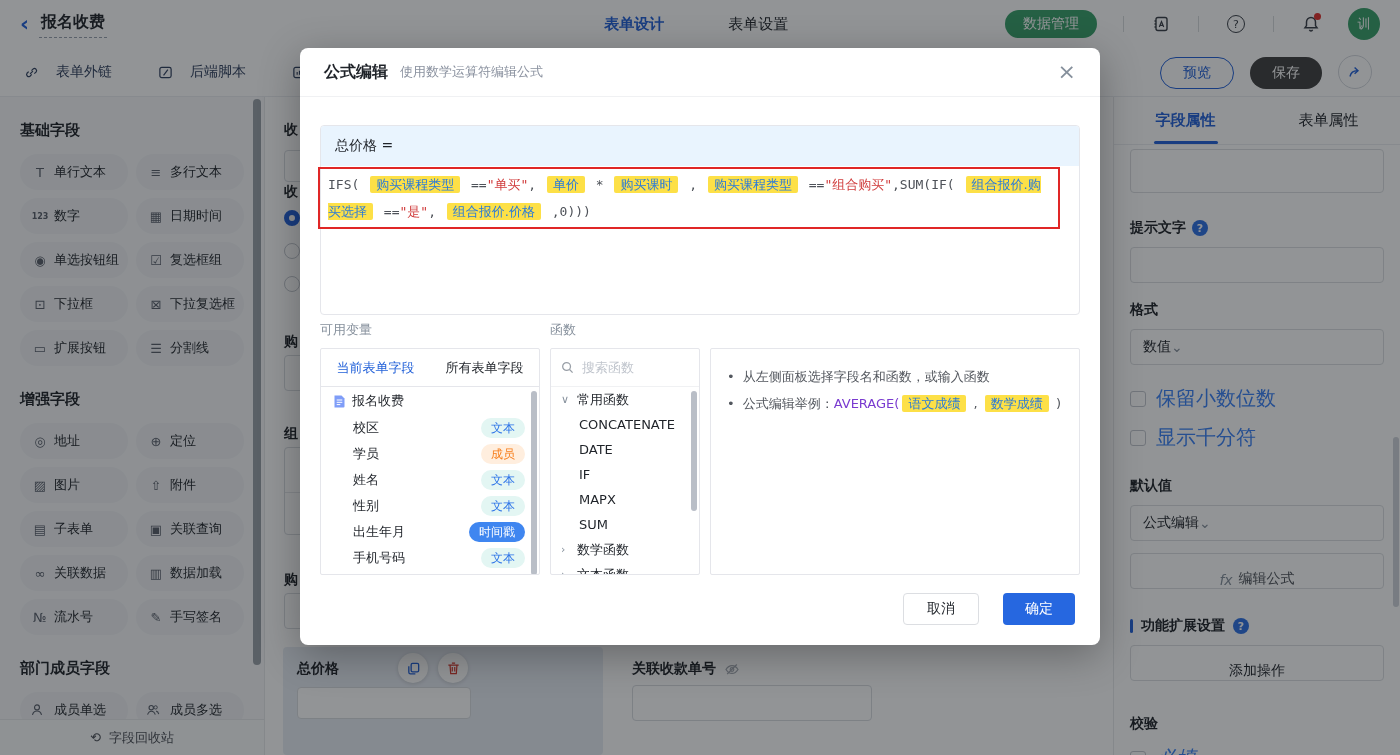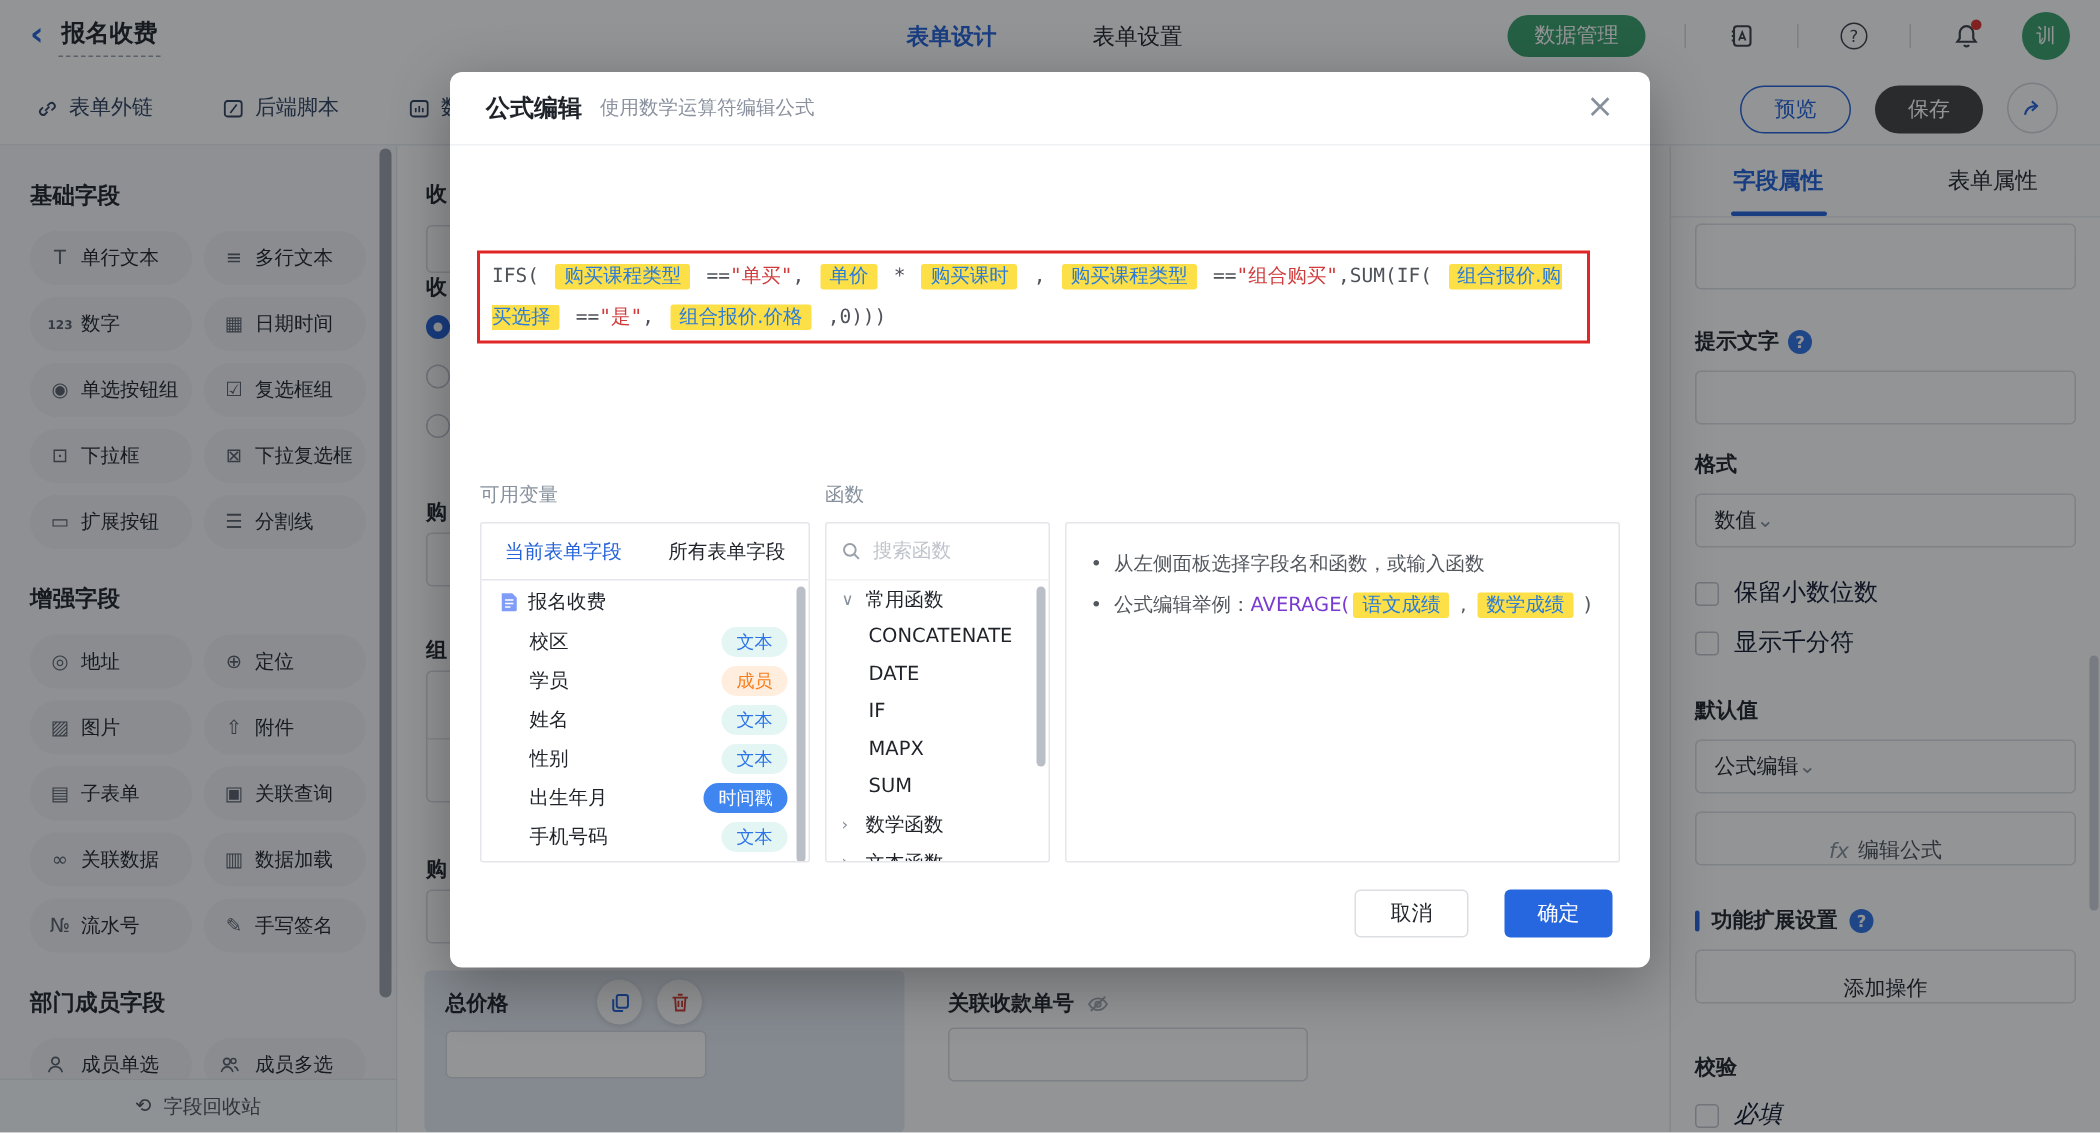--- a/index.html
+++ b/index.html
@@ -17,21 +17,21 @@
   .top-right{margin-left:auto;display:flex;align-items:center;gap:26px;}
   .pill-green{background:#3aa06b;color:#fff;font-size:14px;height:28px;padding:0 18px;border-radius:15px;border:none;display:flex;align-items:center;cursor:pointer;}
   .tdiv{width:1px;height:16px;background:#d8dadd;}
   .tico{width:22px;height:22px;display:flex;align-items:center;justify-content:center;color:#3a3f47;cursor:pointer;position:relative;}
   .qmark{width:18px;height:18px;border:1.4px solid #3a3f47;border-radius:50%;font-size:11px;display:flex;align-items:center;justify-content:center;}
   .bell-dot{position:absolute;top:0;right:1px;width:7px;height:7px;border-radius:50%;background:#e0302c;}
   .avatar{width:32px;height:32px;border-radius:50%;background:#3aa06b;color:#fff;font-size:13px;display:flex;align-items:center;justify-content:center;cursor:pointer;}
 
   
   .toolbar{position:absolute;left:0;top:48px;width:1400px;height:49px;background:#fff;border-bottom:1px solid #ebedf0;display:flex;align-items:center;padding:0 24px;z-index:1;}
-  .tb-item{display:flex;align-items:center;gap:7px;color:#31415f;font-size:14px;margin-right:46px;cursor:pointer;white-space:nowrap;}
+  .tb-item{display:flex;align-items:center;gap:17px;color:#31415f;font-size:14px;margin-right:46px;cursor:pointer;white-space:nowrap;}
   .tb-right{margin-left:auto;display:flex;align-items:flex-end;gap:16px;padding-right:4px;}
   .btn-outline{height:32px;padding:0 22px;border:1px solid #2462d9;color:#2462d9;background:#fff;border-radius:16px;font-size:14px;cursor:pointer;}
   .btn-solid{height:32px;padding:0 22px;border:none;color:#fff;background:#404040;border-radius:16px;font-size:14px;cursor:pointer;}
   .btn-circle{width:34px;height:34px;border:1px solid #d4d8de;border-radius:50%;background:#fff;display:flex;align-items:center;justify-content:center;cursor:pointer;}
 
   
   .sidebar{position:absolute;left:0;top:97px;width:265px;height:658px;background:#f7f8fa;border-right:1px solid #e8e9eb;padding:0 20px;overflow:hidden;}
   .sec-title{font-size:15px;font-weight:700;margin-top:24px;margin-bottom:14px;}
   .fgrid{display:grid;grid-template-columns:1fr 1fr;gap:8px;}
   .fbtn{height:36px;background:#f0f1f4;border-radius:18px;display:flex;align-items:center;padding:0 10px;font-size:13px;color:#1f2329;cursor:pointer;white-space:nowrap;overflow:hidden;}
@@ -57,21 +57,21 @@
   .rtab.active{color:#2462d9;font-weight:600;}
   .rtab.active::after{content:"";position:absolute;left:50%;transform:translateX(-50%);bottom:0;width:64px;height:3px;background:#2462d9;border-radius:2px;}
   .rbody{padding:2px 16px 0 16px;}
   .rbox{width:100%;height:44px;border:1px solid #dcdee2;border-radius:4px;background:#fff;}
   .plabel{font-size:14px;font-weight:600;display:flex;align-items:center;gap:6px;}
   .helpdot{width:16px;height:16px;border-radius:50%;background:#2f72e4;color:#fff;font-size:11px;display:flex;align-items:center;justify-content:center;flex:none;}
   .rinput{width:100%;height:36px;border:1px solid #dcdee2;border-radius:4px;background:#fff;}
   .rselect{width:100%;height:36px;border:1px solid #dcdee2;border-radius:4px;background:#fff;display:flex;align-items:center;justify-content:flex-start;padding:0 12px;font-size:14px;cursor:pointer;}
   .chev{color:#86909c;font-size:14px;line-height:1;}
   .rbtn{width:100%;height:36px;border:1px solid #dcdee2;border-radius:4px;background:#fff;display:flex;align-items:flex-end;justify-content:center;gap:6px;font-size:14px;color:#1f2329;cursor:pointer;}
-  .cbrow{display:flex;align-items:center;gap:10px;font-size:16px;color:#0f172a;}
+  .cbrow{display:flex;align-items:center;gap:10px;font-size:20px;color:#3b82f6;}
   .cb{width:16px;height:16px;border:1px solid #c3c7ce;border-radius:3px;background:#fff;flex:none;display:flex;align-items:center;justify-content:center;font-size:11px;color:#fff;cursor:pointer;}
   .ext-head{display:flex;align-items:center;gap:8px;font-size:14px;font-weight:700;}
   .ext-bar{width:3px;height:14px;background:#2462d9;border-radius:2px;}
   .page-thumb{position:absolute;right:1px;top:340px;width:6px;height:170px;background:#cfd3da;border-radius:3px;}
 
   
   .overlay{position:absolute;inset:0;background:rgba(13,17,23,0.45);z-index:40;}
   .modal{position:absolute;left:300px;top:48px;width:800px;height:597px;background:#fff;border-radius:8px;box-shadow:0 10px 40px rgba(0,0,0,.3);z-index:50;}
   .mhead{height:49px;display:flex;align-items:center;padding:0 24px;border-bottom:1px solid #f0f1f3;}
   .mtitle{font-size:16px;font-weight:600;}
@@ -415,20 +415,23 @@
 
   <div class="overlay"></div>
 
   <div class="modal">
     <div class="mhead">
       <span class="mtitle">公式编辑</span>
       <span class="msub">使用数学运算符编辑公式</span>
       <span class="mclose">×</span>
     </div>
 
+    <div class="editor">
+      <div class="result-strip">总价格 =</div>
+    </div>
     <div class="redbox">
       <div class="code"><span class="tok tok-code">IFS( </span><span class="tok tok-field">购买课程类型</span><span class="tok tok-code"> ==</span><span class="tok tok-str">"单买"</span><span class="tok tok-code">, </span><span class="tok tok-field">单价</span><span class="tok tok-code"> * </span><span class="tok tok-field">购买课时</span><span class="tok tok-code"> , </span><span class="tok tok-field">购买课程类型</span><span class="tok tok-code"> ==</span><span class="tok tok-str">"组合购买"</span><span class="tok tok-code">,SUM(IF( </span><span class="tok tok-field">组合报价.购买选择</span><span class="tok tok-code"> ==</span><span class="tok tok-str">"是"</span><span class="tok tok-code">, </span><span class="tok tok-field">组合报价.价格</span><span class="tok tok-code"> ,0)))</span></div>
     </div>
 
     <div class="mlabel" style="left:20px;top:273px;">可用变量</div>
     <div class="mlabel" style="left:250px;top:273px;">函数</div>
 
     <div class="panelbox" style="left:20px;top:300px;width:220px;height:227px;">
       <div class="vtabs">
         <span class="vtab active">当前表单字段</span>

